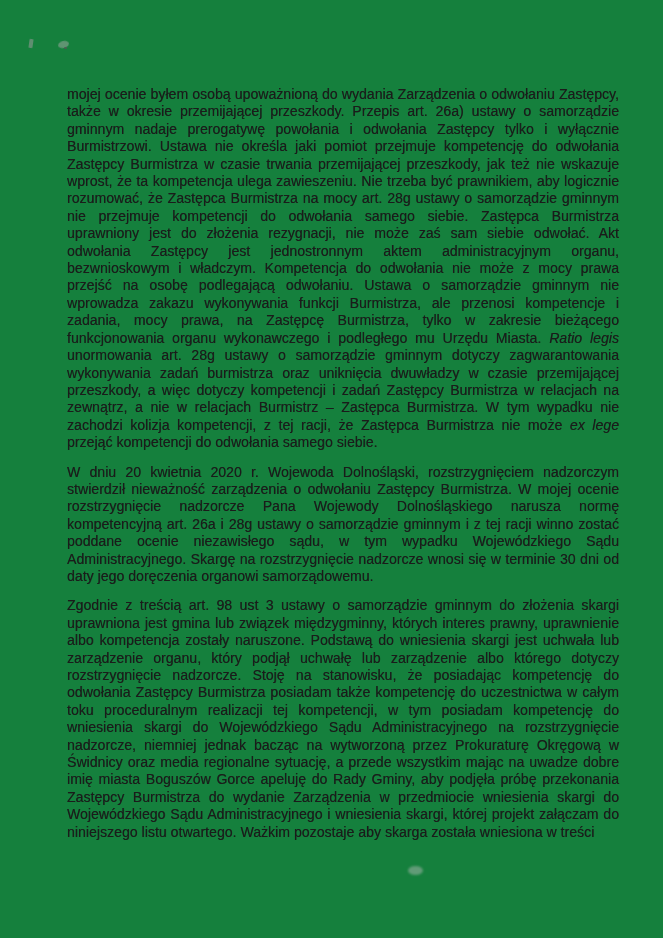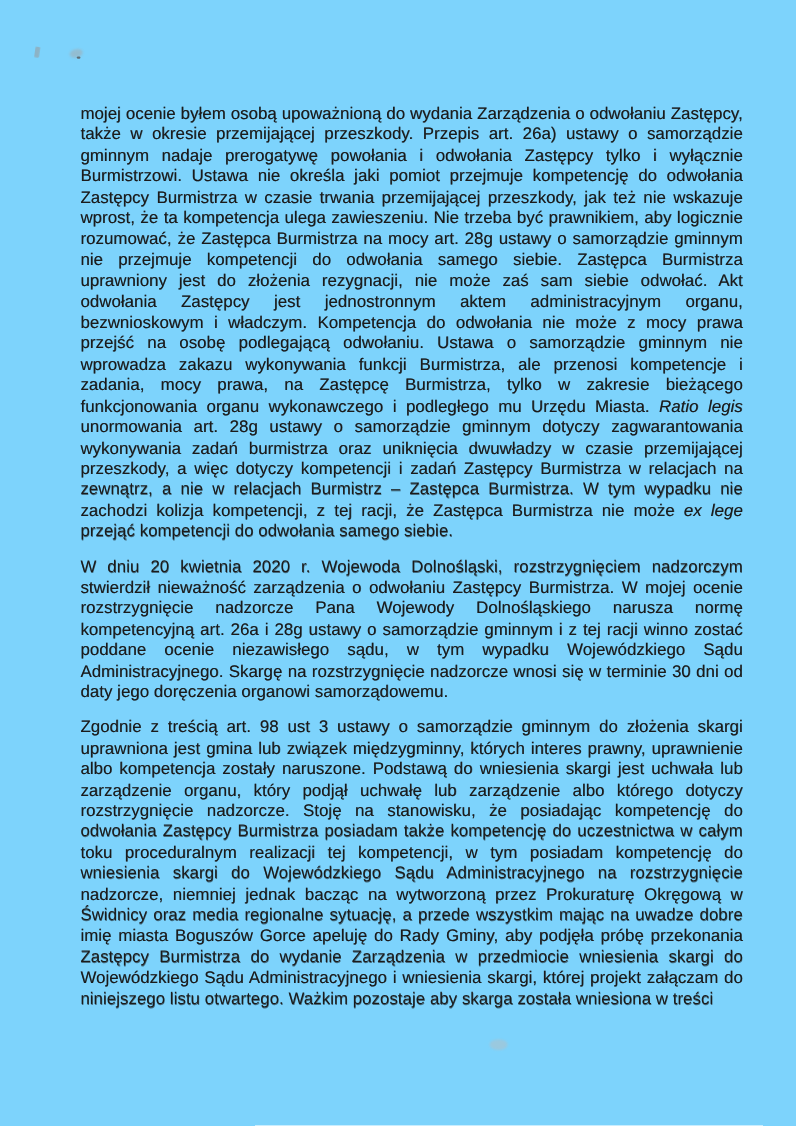--- a/index.html
+++ b/index.html
@@ -35,21 +35,21 @@
   .para:last-child { margin-bottom: 17px; }
   .italic { font-style: italic; }
   .artifact {
     position: absolute;
     pointer-events: none;
   }
 </style>
 </head>
 <body>
 
-<div class="page" style="background: #7dd3fc; text-decoration: underline;">
+<div class="page" style="background: #15803d; text-decoration: underline;">
   <div class="text-block" style="color: rgb(27, 27, 27);">
       <p class="para"><span class="">mojej ocenie byłem osobą upoważnioną do wydania Zarządzenia o odwołaniu Zastępcy, także w okresie przemijającej przeszkody. Przepis art. 26a) ustawy o samorządzie gminnym nadaje prerogatywę powołania i odwołania Zastępcy tylko i wyłącznie Burmistrzowi. Ustawa nie określa jaki pomiot przejmuje kompetencję do odwołania Zastępcy Burmistrza w czasie trwania przemijającej przeszkody, jak też nie wskazuje wprost, że ta kompetencja ulega zawieszeniu. Nie trzeba być prawnikiem, aby logicznie rozumować, że Zastępca Burmistrza na mocy art. 28g ustawy o samorządzie gminnym nie przejmuje kompetencji do odwołania samego siebie. Zastępca Burmistrza uprawniony jest do złożenia rezygnacji, nie może zaś sam siebie odwołać. Akt odwołania Zastępcy jest jednostronnym aktem administracyjnym organu, bezwnioskowym i władczym. Kompetencja do odwołania nie może z mocy prawa przejść na osobę podlegającą odwołaniu. Ustawa o samorządzie gminnym nie wprowadza zakazu wykonywania funkcji Burmistrza, ale przenosi kompetencje i zadania, mocy prawa, na Zastępcę Burmistrza, tylko w zakresie bieżącego funkcjonowania organu wykonawczego i podległego mu Urzędu Miasta. </span><span class="italic">Ratio legis</span><span class=""> unormowania art. 28g ustawy o samorządzie gminnym dotyczy zagwarantowania wykonywania zadań burmistrza oraz uniknięcia dwuwładzy w czasie przemijającej przeszkody, a więc dotyczy kompetencji i zadań Zastępcy Burmistrza w relacjach na zewnątrz, a nie w relacjach Burmistrz – Zastępca Burmistrza. W tym wypadku nie zachodzi kolizja kompetencji, z tej racji, że Zastępca Burmistrza nie może </span><span class="italic">ex lege</span><span class=""> przejąć kompetencji do odwołania samego siebie.</span></p>
       <p class="para"><span class="">W dniu 20 kwietnia 2020 r. Wojewoda Dolnośląski, rozstrzygnięciem nadzorczym stwierdził nieważność zarządzenia o odwołaniu Zastępcy Burmistrza. W mojej ocenie rozstrzygnięcie nadzorcze Pana Wojewody Dolnośląskiego narusza normę kompetencyjną art. 26a i 28g ustawy o samorządzie gminnym i z tej racji winno zostać poddane ocenie niezawisłego sądu, w tym wypadku Wojewódzkiego Sądu Administracyjnego. Skargę na rozstrzygnięcie nadzorcze wnosi się w terminie 30 dni od daty jego doręczenia organowi samorządowemu.</span></p>
       <p class="para"><span class="">Zgodnie z treścią art. 98 ust 3 ustawy o samorządzie gminnym do złożenia skargi uprawniona jest gmina lub związek międzygminny, których interes prawny, uprawnienie albo kompetencja zostały naruszone. Podstawą do wniesienia skargi jest uchwała lub zarządzenie organu, który podjął uchwałę lub zarządzenie albo którego dotyczy rozstrzygnięcie nadzorcze. Stoję na stanowisku, że posiadając kompetencję do odwołania Zastępcy Burmistrza posiadam także kompetencję do uczestnictwa w całym toku proceduralnym realizacji tej kompetencji, w tym posiadam kompetencję do wniesienia skargi do Wojewódzkiego Sądu Administracyjnego na rozstrzygnięcie nadzorcze, niemniej jednak bacząc na wytworzoną przez Prokuraturę Okręgową w Świdnicy oraz media regionalne sytuację, a przede wszystkim mając na uwadze dobre imię miasta Boguszów Gorce apeluję do Rady Gminy, aby podjęła próbę przekonania Zastępcy Burmistrza do wydanie Zarządzenia w przedmiocie wniesienia skargi do Wojewódzkiego Sądu Administracyjnego i wniesienia skargi, której projekt załączam do niniejszego listu otwartego. Ważkim pozostaje aby skarga została wniesiona w treści</span></p>
     </div>
 <div class="artifact" style="left: 29px; top: 39px; width: 4px; height: 9px; background: rgb(154, 154, 154); opacity: 0.55; filter: blur(0.5px); transform: rotate(8deg); border-radius: 1px;"></div>
     <div class="artifact" style="left: 58px; top: 41px; width: 11px; height: 7px; background: rgb(168, 168, 168); opacity: 0.5; filter: blur(0.7px); transform: rotate(-14deg); border-radius: 50%;"></div>
     <div class="artifact" style="left: 64px; top: 47px; width: 3px; height: 2px; background: rgb(85, 85, 85); opacity: 0.8; filter: blur(0.2px); transform: rotate(0deg); border-radius: 1px;"></div>
     <div class="artifact" style="left: 408px; top: 866px; width: 15px; height: 9px; background: rgb(189, 189, 189); opacity: 0.45; filter: blur(1px); transform: rotate(0deg); border-radius: 50%;"></div>
   </div>

